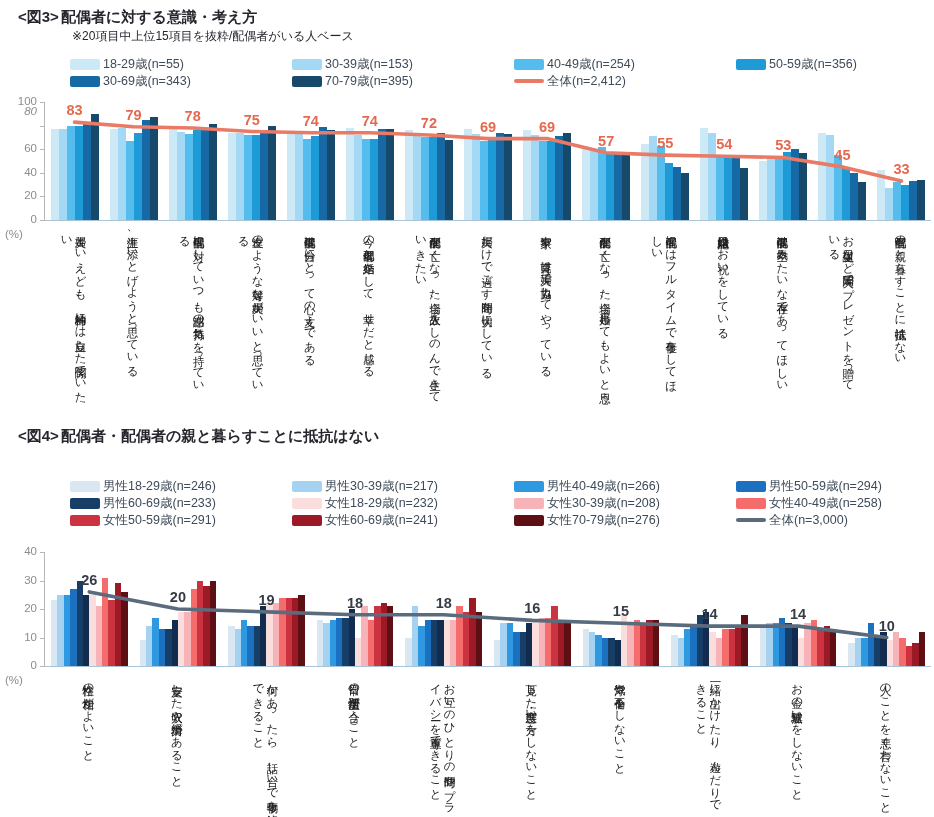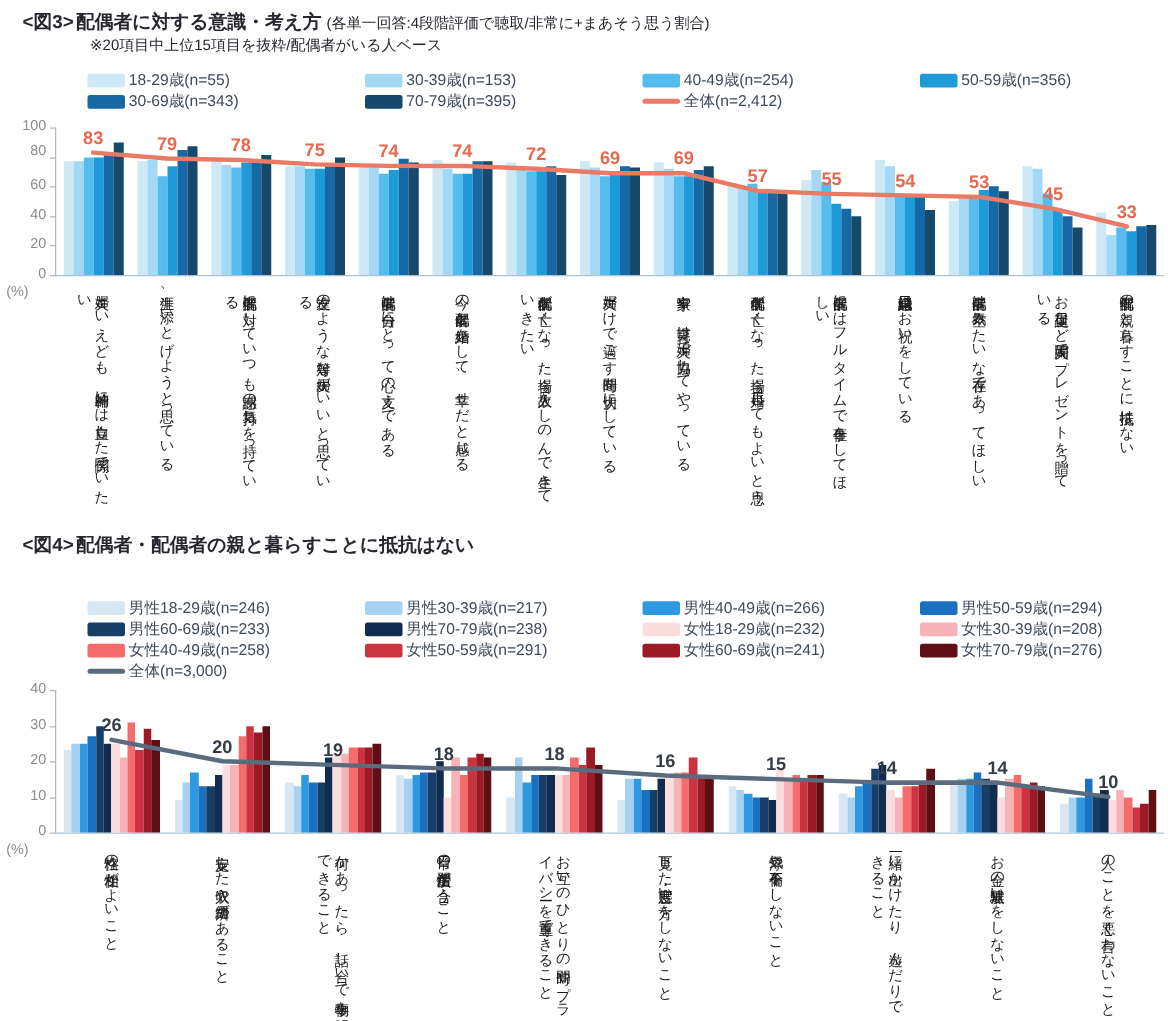--- a/index.html
+++ b/index.html
@@ -26,21 +26,20 @@
   .cat-label{writing-mode:vertical-rl;text-orientation:upright;font-size:11.5px;line-height:14px;color:#1c1c1c;}
 </style>
 </head>
 <body>
 
 <div class="page">
 
   <div class="title-row" style="top:8px;justify-content:center;">
     <span class="fig-tag">&lt;図3&gt;</span>
     <span class="chart-title">配偶者に対する意識・考え方</span>
-    <span class="chart-title-note">(各単一回答:4段階評価で聴取/非常に+まあそう思う割合)</span>
   </div>
   <div class="chart-note" style="top:28px;">※20項目中上位15項目を抜粋/配偶者がいる人ベース</div>
   <div class="legend" id="legend1" style="left:70px;top:56px;">
       <div class="legend-item">
         <span class="swatch" style="background: rgb(205, 233, 246);"></span>
         <span>18-29歳(n=55)</span>
       </div>
       <div class="legend-item">
         <span class="swatch" style="background: rgb(163, 217, 245);"></span>
         <span>30-39歳(n=153)</span>
@@ -68,21 +67,21 @@
     </div>
   <div class="plot" id="plot1" style="left: 44px; top: 102px; width: 886px; height: 118px;">
       <div class="ytick" style="left: -42px; top: 110px;">0</div>
       <div class="ytickmark" style="left: -5px; width: 5px; top: 118px;"></div>
       <div class="ytick" style="left: -42px; top: 86.4px;">20</div>
       <div class="ytickmark" style="left: -5px; width: 5px; top: 94.4px;"></div>
       <div class="ytick" style="left: -42px; top: 62.8px;">40</div>
       <div class="ytickmark" style="left: -5px; width: 5px; top: 70.8px;"></div>
       <div class="ytick" style="left: -42px; top: 39.2px;">60</div>
       <div class="ytickmark" style="left: -5px; width: 5px; top: 47.2px;"></div>
-      <div class="ytick" style="left: -42px; top: 12px;">80</div>
+      <div class="ytick" style="left: -42px; top: 2px; font-style: italic;">80</div>
       <div class="ytickmark" style="left: -5px; width: 5px; top: 23.6px;"></div>
       <div class="ytick" style="left: -42px; top: -8px;">100</div>
       <div class="ytickmark" style="left: -5px; width: 5px; top: 0px;"></div>
       <div class="unit" style="left: -40px; top: 126px;">(%)</div>
       <div class="group" style="left: 0px; width: 59.0667px;">
         <div class="bar" style="width: 8px; height: 90.86px; background: rgb(205, 233, 246);"></div>
         <div class="bar" style="width: 8px; height: 90.86px; background: rgb(163, 217, 245);"></div>
         <div class="bar" style="width: 8px; height: 94.4px; background: rgb(85, 189, 238);"></div>
         <div class="bar" style="width: 8px; height: 94.4px; background: rgb(30, 154, 214);"></div>
         <div class="bar" style="width: 8px; height: 95.58px; background: rgb(23, 105, 166);"></div>
@@ -284,24 +283,20 @@
         <span class="swatch" style="background: rgb(46, 153, 224);"></span>
         <span>男性40-49歳(n=266)</span>
       </div>
       <div class="legend-item">
         <span class="swatch" style="background: rgb(27, 113, 192);"></span>
         <span>男性50-59歳(n=294)</span>
       </div>
       <div class="legend-item">
         <span class="swatch" style="background: rgb(22, 62, 102);"></span>
         <span>男性60-69歳(n=233)</span>
-      </div>
-      <div class="legend-item">
-        <span class="swatch" style="background: rgb(17, 44, 78);"></span>
-        <span>男性70-79歳(n=238)</span>
       </div>
       <div class="legend-item">
         <span class="swatch" style="background: rgb(250, 222, 222);"></span>
         <span>女性18-29歳(n=232)</span>
       </div>
       <div class="legend-item">
         <span class="swatch" style="background: rgb(248, 179, 184);"></span>
         <span>女性30-39歳(n=208)</span>
       </div>
       <div class="legend-item">

